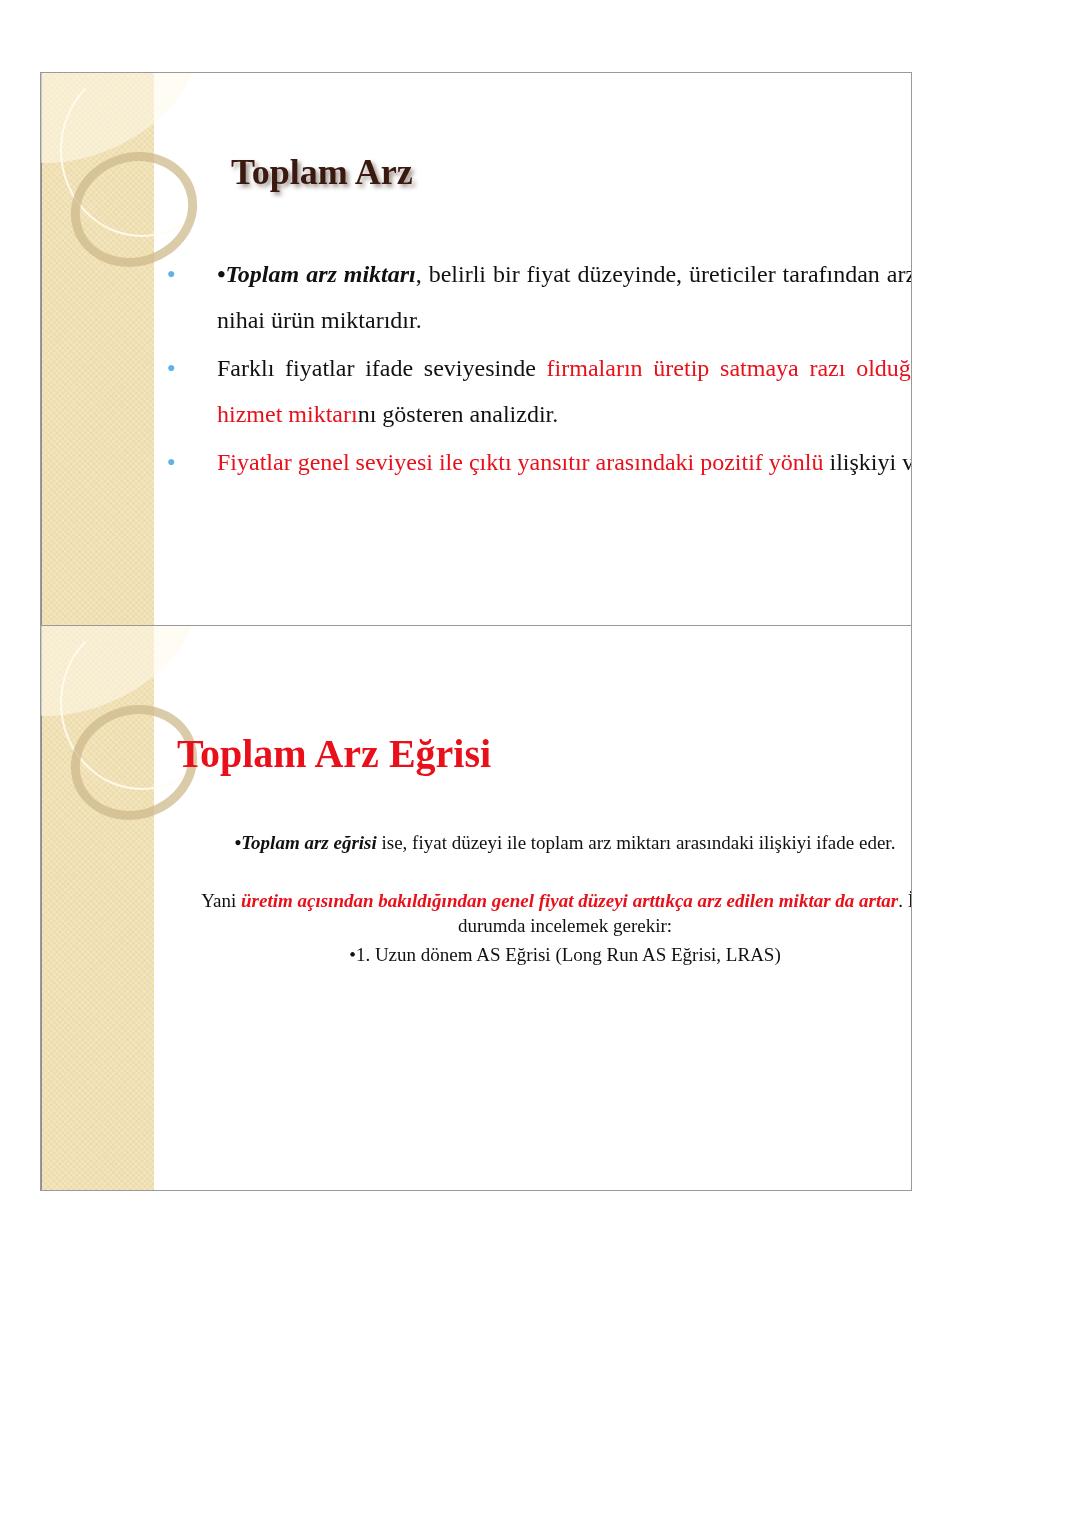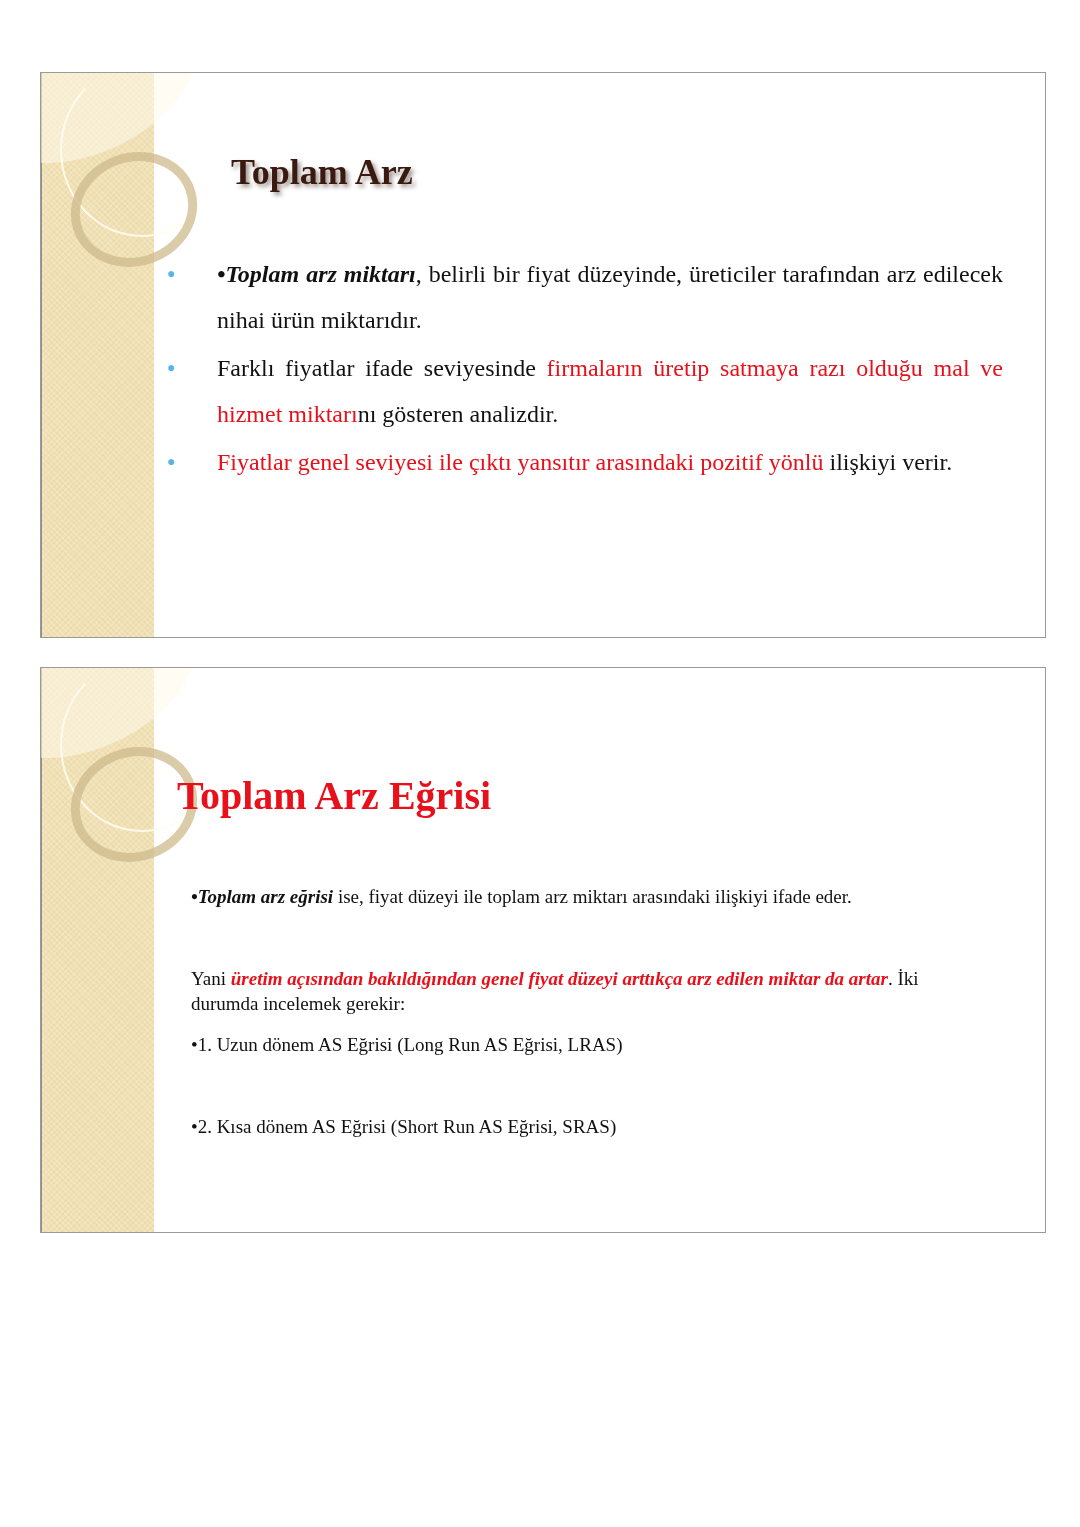--- a/index.html
+++ b/index.html
@@ -1,22 +1,22 @@
 <!DOCTYPE html>
 <html><head>
   <meta charset="utf-8">
   <style>
     html, body { margin: 0; padding: 0; background: #ffffff; }
     body { width: 1080px; height: 1527px; position: relative; font-family: "Liberation Serif", serif; color: #111; }
     .slide {
-      position: absolute; left: 40px; width: 1006px; height: 566px;
+      position: absolute; left: 40px; width: 872px; height: 566px;
       border: 1px solid #9a9a9a; background: #fff; overflow: hidden; box-sizing: border-box;
     }
     #slide1 { top: 72px; }
-    #slide2 { top: 667px; }
+    #slide2 { top: 625px; }
     .panel {
       position: absolute; left: 0; top: 0; width: 112px; height: 100%;
       background: #f0e0b2;
       background-image:
         repeating-linear-gradient(45deg, rgba(255,255,255,0.18) 0 2px, rgba(0,0,0,0) 2px 4px),
         repeating-linear-gradient(-45deg, rgba(200,170,110,0.10) 0 2px, rgba(0,0,0,0) 2px 4px);
       border-left: 1px solid #8d8d8d;
     }
     .panel .leaf {
       position: absolute; left: -70px; top: -60px; width: 230px; height: 140px;
@@ -39,21 +39,21 @@
     }
     .bullets1 { position: absolute; left: 122px; top: 178px; width: 840px; font-size: 24px; line-height: 46px; }
     .b1 { position: relative; padding-left: 54px; text-align: justify; margin-bottom: 2px; }
     .b1 .dot { position: absolute; left: 4px; top: 0; color: #5ab4e6; font-size: 14px; }
     .red { color: #e8101a; }
     .bold { font-weight: bold; font-style: italic; }
     .title2 {
       position: absolute; left: 136px; top: 104px; font-size: 40px; font-weight: bold; color: #e8101a;
     }
     .body2 { position: absolute; left: 134px; top: 200px; width: 780px; font-size: 19px; line-height: 25px; }
-    .body2 p { margin: 16px; }
+    .body2 p { margin: 4px; text-align: center; }
     .gap { height: 25px; }
   </style>
 </head>
 <body>
 
 <div class="slide" id="slide1">
   <div class="panel">
     <div class="leaf"></div>
     <div class="arc"></div>
     <div class="ring"></div>
@@ -81,15 +81,14 @@
     <div class="arc"></div>
     <div class="ring"></div>
   </div>
   <div class="title2">Toplam Arz Eğrisi</div>
   <div class="body2">
     <p><span class="bold">•Toplam arz eğrisi</span><span> ise, fiyat düzeyi ile toplam arz miktarı arasındaki ilişkiyi ifade eder.</span></p>
     <div class="gap"></div>
     <p><span>Yani </span><span class="red bold">üretim açısından bakıldığından genel fiyat düzeyi arttıkça arz edilen miktar da artar</span><span>. İki durumda incelemek gerekir:</span></p>
     <p>•1. Uzun dönem AS Eğrisi (Long Run AS Eğrisi, LRAS)</p>
     <div class="gap"></div>
-    <p>•2. Kısa dönem AS Eğrisi (Short Run AS Eğrisi, SRAS)</p>
   </div>
 </div>
 
 </body></html>

